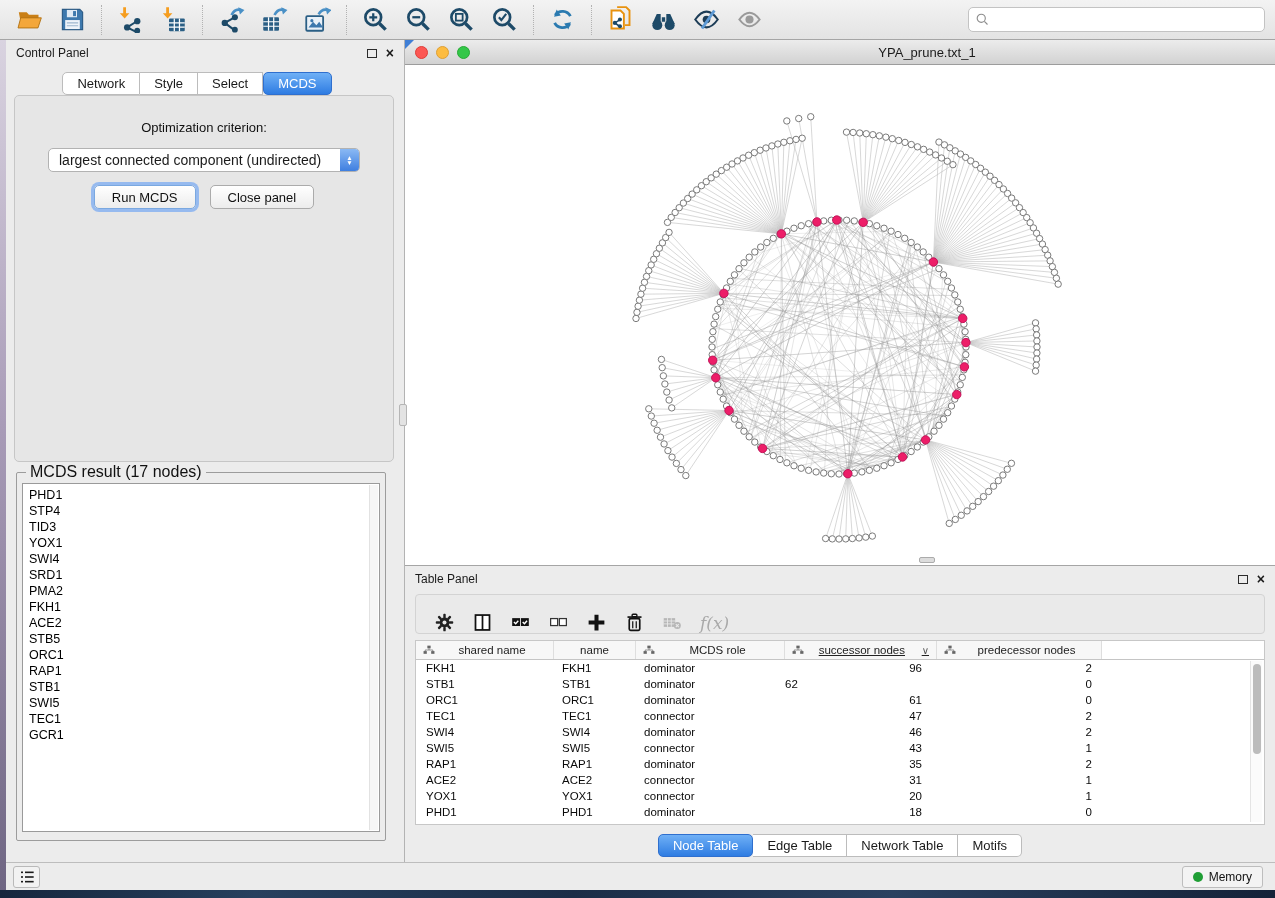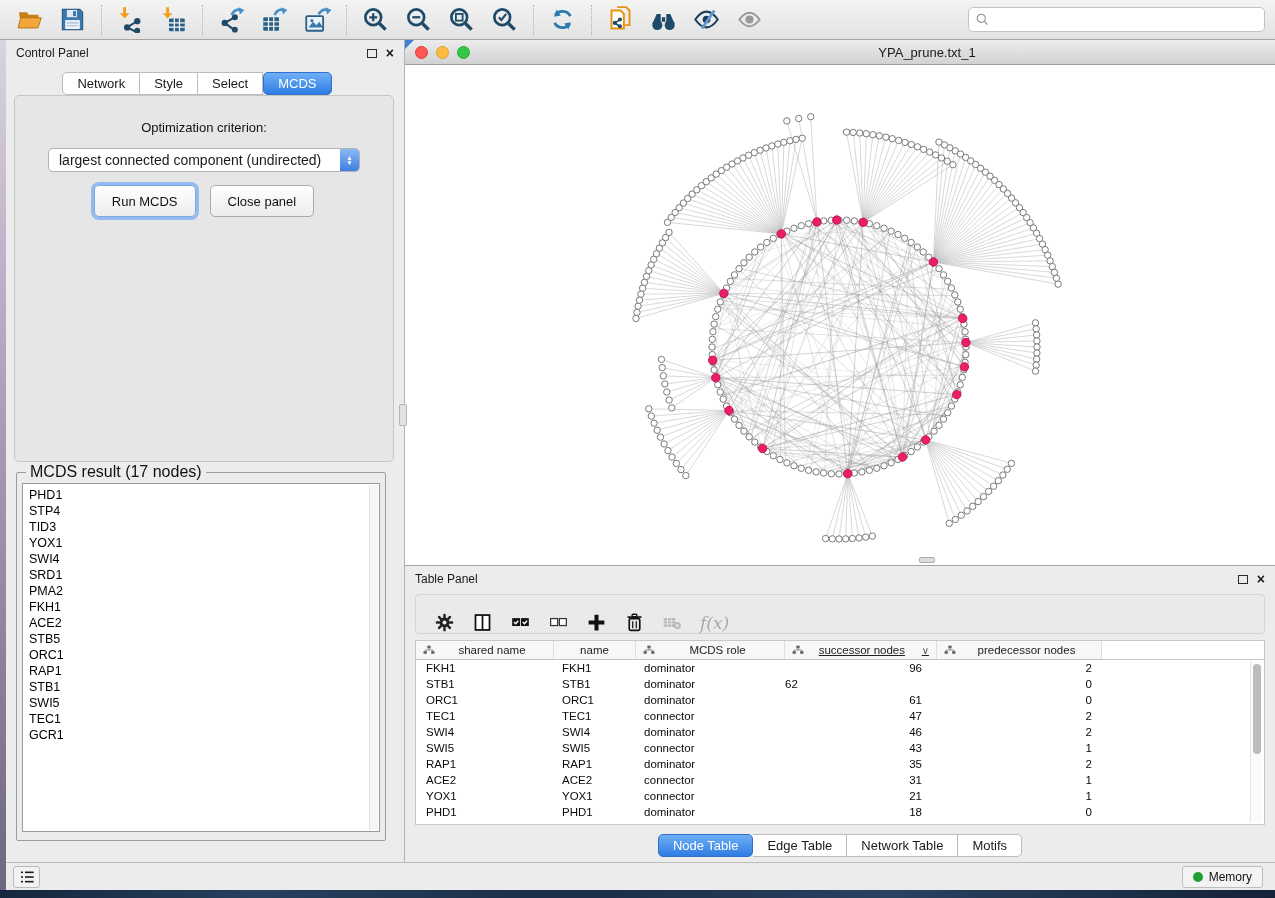--- a/index.html
+++ b/index.html
@@ -27,21 +27,21 @@
   .seg:first-child{border-left-width:1px;border-radius:5px 0 0 5px;}
   .seg:last-child{border-radius:0 5px 5px 0;text-align:center;}
   .seg.active{background:linear-gradient(#6fb0f6,#2e7ce2);color:#fff;border:1px solid #2f6fce;border-radius:5px;}
   #cp-content{position:absolute;left:8px;right:10px;top:55px;height:367px;background:#e6e6e6;border:1px solid #c6c6c6;border-radius:5px;}
   #opt-label{margin-top:24px;text-align:center;font-size:13px;color:#111;}
   #opt-select{margin:13px auto 0;width:312px;height:24px;background:#fff;border:1px solid #b2b2b2;border-radius:5px;display:flex;align-items:center;}
   #opt-select .val{flex:1;font-size:14px;padding-left:10px;white-space:nowrap;overflow:hidden;}
   #opt-select .stepper{width:19px;height:22px;border-radius:0 4px 4px 0;background:linear-gradient(#8ab9f4,#3f7fe0);display:flex;flex-direction:column;align-items:center;justify-content:center;color:#fff;}
   #opt-select .stepper span{font-size:6.5px;line-height:5.5px;}
   #cp-buttons{display:flex;justify-content:center;gap:14px;margin-top:13px;}
-  .btn{height:32px;padding:0 17px;background:linear-gradient(#ffffff,#ececec);border:1px solid #ababab;border-radius:5px;font-size:13px;font-family:"Liberation Sans",sans-serif;color:#111;}
+  .btn{height:24px;padding:0 17px;background:linear-gradient(#ffffff,#ececec);border:1px solid #ababab;border-radius:5px;font-size:13px;font-family:"Liberation Sans",sans-serif;color:#111;}
   .btn.focused{box-shadow:0 0 0 3px rgba(108,163,244,.65);border-color:#7aa8e0;}
   #mcds-fieldset{position:absolute;left:10px;right:18px;top:423px;height:378px;border:1px solid #9c9c9c;border-radius:2px;margin:0;padding:2px 5px 8px 5px;}
   #mcds-fieldset legend{font-size:16px;padding:0 4px;margin-left:4px;color:#111;}
   #mcds-list{position:relative;background:#fff;border:1px solid #9a9a9a;height:100%;overflow:hidden;padding:3px 0 0 6px;}
   .mcds-item{font-size:12.5px;line-height:16px;color:#000;}
   #mcds-scroll{position:absolute;top:1px;bottom:1px;right:1px;width:9px;background:#f6f6f6;border-left:1px solid #e2e2e2;}
   
   #network-panel{position:absolute;left:405px;top:40px;width:1044px;height:525px;}
   #net-title{position:relative;height:25px;background:linear-gradient(#ececec,#d2d2d2);border-bottom:1px solid #9c9c9c;display:flex;align-items:center;justify-content:center;font-size:13px;color:#1a1a1a;}
   #net-corner{position:absolute;left:0;top:0;width:0;height:0;border-top:9px solid #3f7fd6;border-right:9px solid transparent;}
@@ -1093,21 +1093,21 @@
             <div class="tcell" style="width: 138px; padding-left: 10px;">ACE2</div>
             <div class="tcell" style="width: 82px; padding-left: 8px;">ACE2</div>
             <div class="tcell" style="width: 149px; padding-left: 8px;">connector</div>
             <div class="tcell" style="width: 152px; text-align: right; padding-right: 15px;">31</div>
             <div class="tcell" style="width: 165px; text-align: right; padding-right: 10px;">1</div>
           </div>
           <div class="trow">
             <div class="tcell" style="width: 138px; padding-left: 10px;">YOX1</div>
             <div class="tcell" style="width: 82px; padding-left: 8px;">YOX1</div>
             <div class="tcell" style="width: 149px; padding-left: 8px;">connector</div>
-            <div class="tcell" style="width: 152px; text-align: right; padding-right: 15px;">21</div>
+            <div class="tcell" style="width: 152px; text-align: right; padding-right: 15px;">20</div>
             <div class="tcell" style="width: 165px; text-align: right; padding-right: 10px;">1</div>
           </div>
           <div class="trow">
             <div class="tcell" style="width: 138px; padding-left: 10px;">PHD1</div>
             <div class="tcell" style="width: 82px; padding-left: 8px;">PHD1</div>
             <div class="tcell" style="width: 149px; padding-left: 8px;">dominator</div>
             <div class="tcell" style="width: 152px; text-align: right; padding-right: 15px;">18</div>
             <div class="tcell" style="width: 165px; text-align: right; padding-right: 10px;">0</div>
           </div>
         </div>

